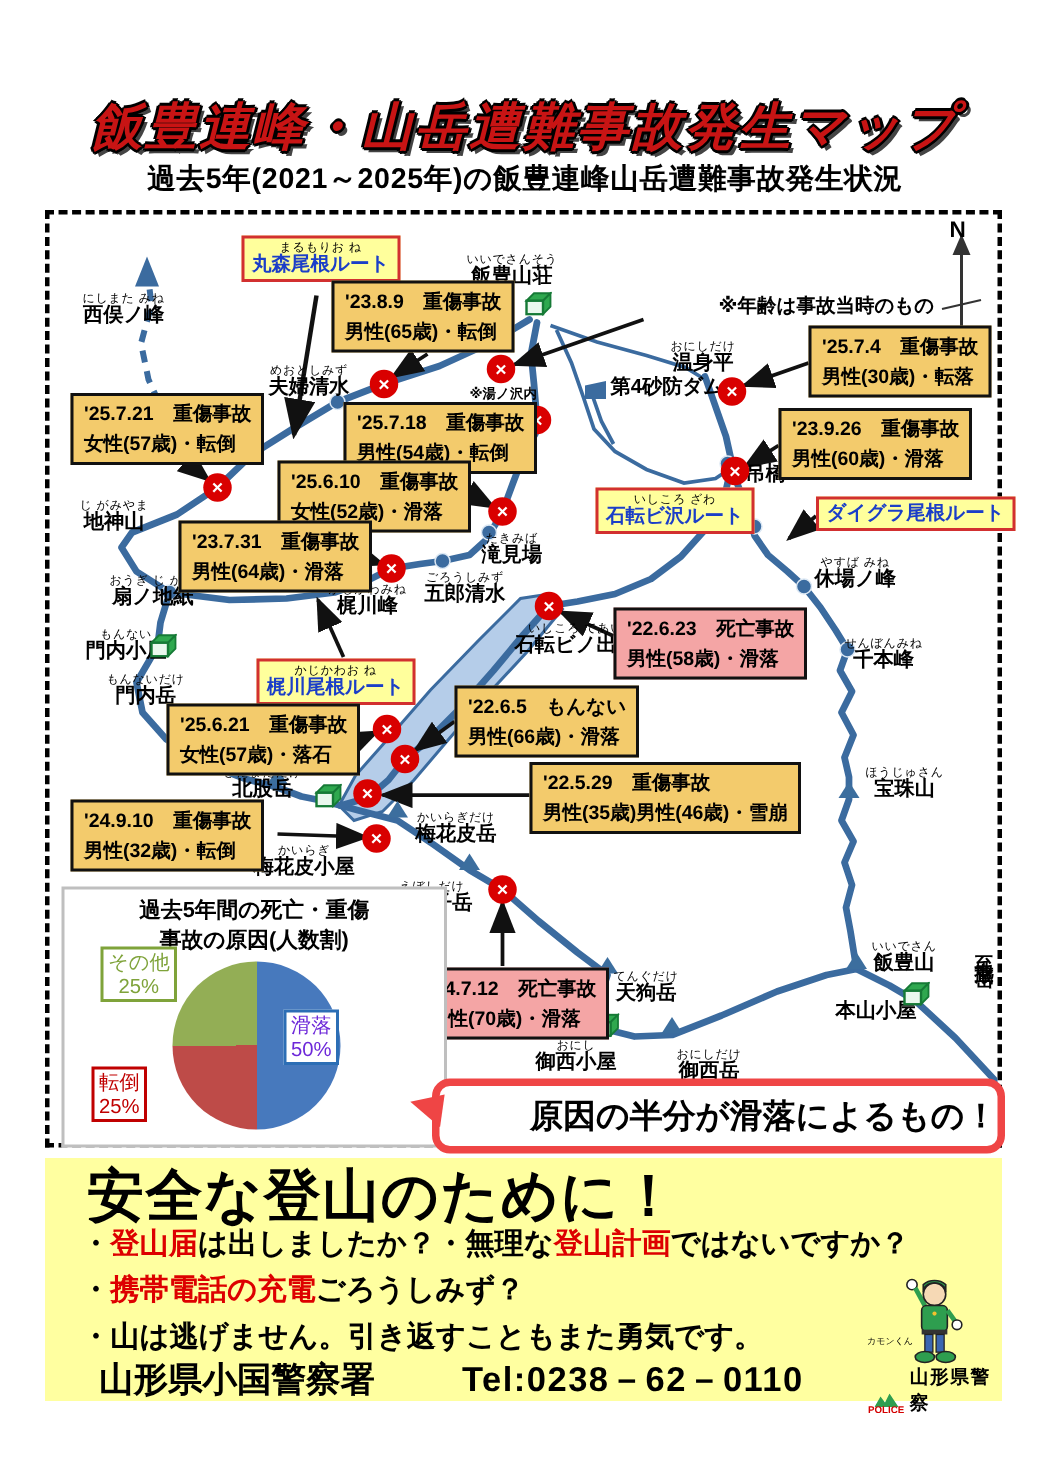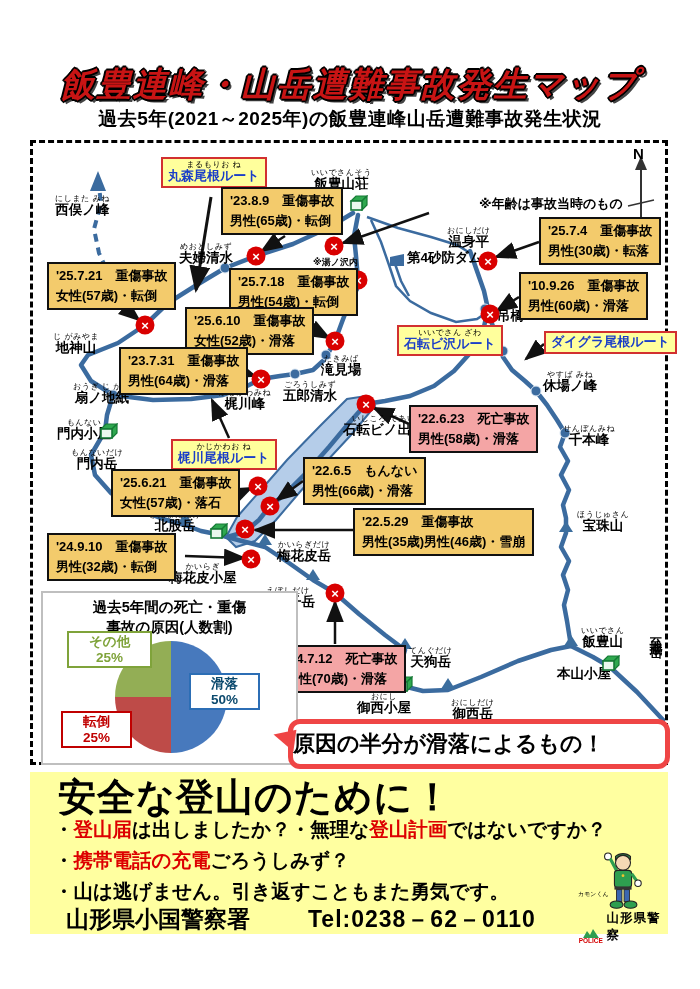--- a/index.html
+++ b/index.html
@@ -48,25 +48,25 @@
   .note-vert{position:absolute;writing-mode:vertical-rl;font-size:12.5px;font-weight:bold;
              letter-spacing:3px;z-index:3;}
   .note-snow{position:absolute;font-size:10.5px;font-weight:bold;color:#8498BA;letter-spacing:1px;
              transform:rotate(-10deg);z-index:3;white-space:nowrap;}
   .compass-n{position:absolute;font-size:15px;font-weight:bold;z-index:3;}
   
   .pie-panel{position:absolute;left:8px;top:448px;width:253px;height:170px;background:#fff;
              border:2px solid #BFBFBF;z-index:7;}
   .pie-title{margin-top:5px;text-align:center;font-size:14.5px;font-weight:bold;line-height:1.35;}
   .pie-circle{position:absolute;left:72px;top:48px;width:112px;height:112px;border-radius:50%;}
-  .pie-label{position:absolute;background:#fff;border:2px solid #000;padding:1px 20px;text-align:center;
-             line-height:1.15;font-size:13.5px;font-weight:bold;z-index:8;}
+  .pie-label{position:absolute;background:#fff;border:2px solid #000;padding:1px 3px;text-align:center;
+             line-height:1.15;font-size:13.5px;font-weight:normal;z-index:8;}
   
   .callout{position:absolute;left:288px;top:719px;width:372px;height:40px;background:#fff;
-           border:5px solid #EF4545;border-radius:12px;display:flex;align-items:center;justify-content:flex-start;
+           border:5px solid #EF4545;border-radius:12px;display:flex;align-items:center;justify-content:flex-end;
            z-index:10;}
   .callout-text{font-size:22px;font-weight:bold;white-space:nowrap;}
   .callout-tail{position:absolute;left:-20px;top:4px;width:0;height:0;
                 border-top:8px solid transparent;border-bottom:14px solid transparent;
                 border-right:22px solid #EF4545;transform:rotate(8deg);}
   
   .footer{position:absolute;left:30px;top:772px;width:638px;height:162px;background:#FFFFA0;}
   .f-heading{position:absolute;left:28px;top:0;font-size:38px;font-weight:700;letter-spacing:1px;}
   .f-lines{position:absolute;left:24px;top:42px;font-size:19.5px;font-weight:bold;line-height:31px;white-space:nowrap;}
   .f-lines .red{color:#DD0000;}
@@ -245,40 +245,40 @@
       </div>
       <div class="route" style="left: 128px; top: 14px;">
         <div class="furi">まるもりお ね</div>
         <div class="rname">丸森尾根ルート</div>
       </div>
       <div class="route" style="left: 138px; top: 296px;">
         <div class="furi">かじかわお ね</div>
         <div class="rname">梶川尾根ルート</div>
       </div>
       <div class="route" style="left: 364px; top: 182px;">
-        <div class="furi">いいでさん ざわ</div>
+        <div class="furi">いしころ ざわ</div>
         <div class="rname">石転ビ沢ルート</div>
       </div>
       <div class="route" style="left: 511px; top: 188px;">
         <div class="rname">ダイグラ尾根ルート</div>
       </div>
       <div class="acc" style="left: 14px; top: 119px;">
         <div>'25.7.21  重傷事故</div>
         <div>女性(57歳)・転倒</div>
       </div>
       <div class="acc" style="left: 188px; top: 44px;">
         <div>'23.8.9  重傷事故</div>
         <div>男性(65歳)・転倒</div>
       </div>
       <div class="acc" style="left: 506px; top: 74px;">
         <div>'25.7.4  重傷事故</div>
         <div>男性(30歳)・転落</div>
       </div>
       <div class="acc" style="left: 486px; top: 129px;">
-        <div>'10.9.26  重傷事故</div>
+        <div>'23.9.26  重傷事故</div>
         <div>男性(60歳)・滑落</div>
       </div>
       <div class="acc" style="left: 196px; top: 125px;">
         <div>'25.7.18  重傷事故</div>
         <div>男性(54歳)・転倒</div>
       </div>
       <div class="acc" style="left: 152px; top: 164px;">
         <div>'25.6.10  重傷事故</div>
         <div>女性(52歳)・滑落</div>
       </div>
@@ -377,21 +377,21 @@
     <div class="pie-title">
       <div>過去5年間の死亡・重傷</div>
       <div>事故の原因(人数割)</div>
     </div>
     <div class="pie-circle" style="background: conic-gradient(rgb(71, 121, 189) 0deg, rgb(71, 121, 189) 50%, rgb(190, 75, 72) 50%, rgb(190, 75, 72) 75%, rgb(147, 174, 85) 75%, rgb(147, 174, 85) 100%);"></div>
     <div>
         <div class="pie-label" style="left: 24px; top: 38px; color: rgb(127, 163, 58); border-color: rgb(127, 163, 58);">
           <div>その他</div>
           <div>25%</div>
         </div>
-        <div class="pie-label" style="left: 146px; top: 80px; color: #0c4a6e; border-color: rgb(44, 110, 181);">
+        <div class="pie-label" style="left: 146px; top: 80px; color: #6d28d9; border-color: rgb(44, 110, 181);">
           <div>滑落</div>
           <div>50%</div>
         </div>
         <div class="pie-label" style="left: 18px; top: 118px; color: rgb(192, 0, 0); border-color: rgb(192, 0, 0);">
           <div>転倒</div>
           <div>25%</div>
         </div>
       </div>
   </div>
 </div>

